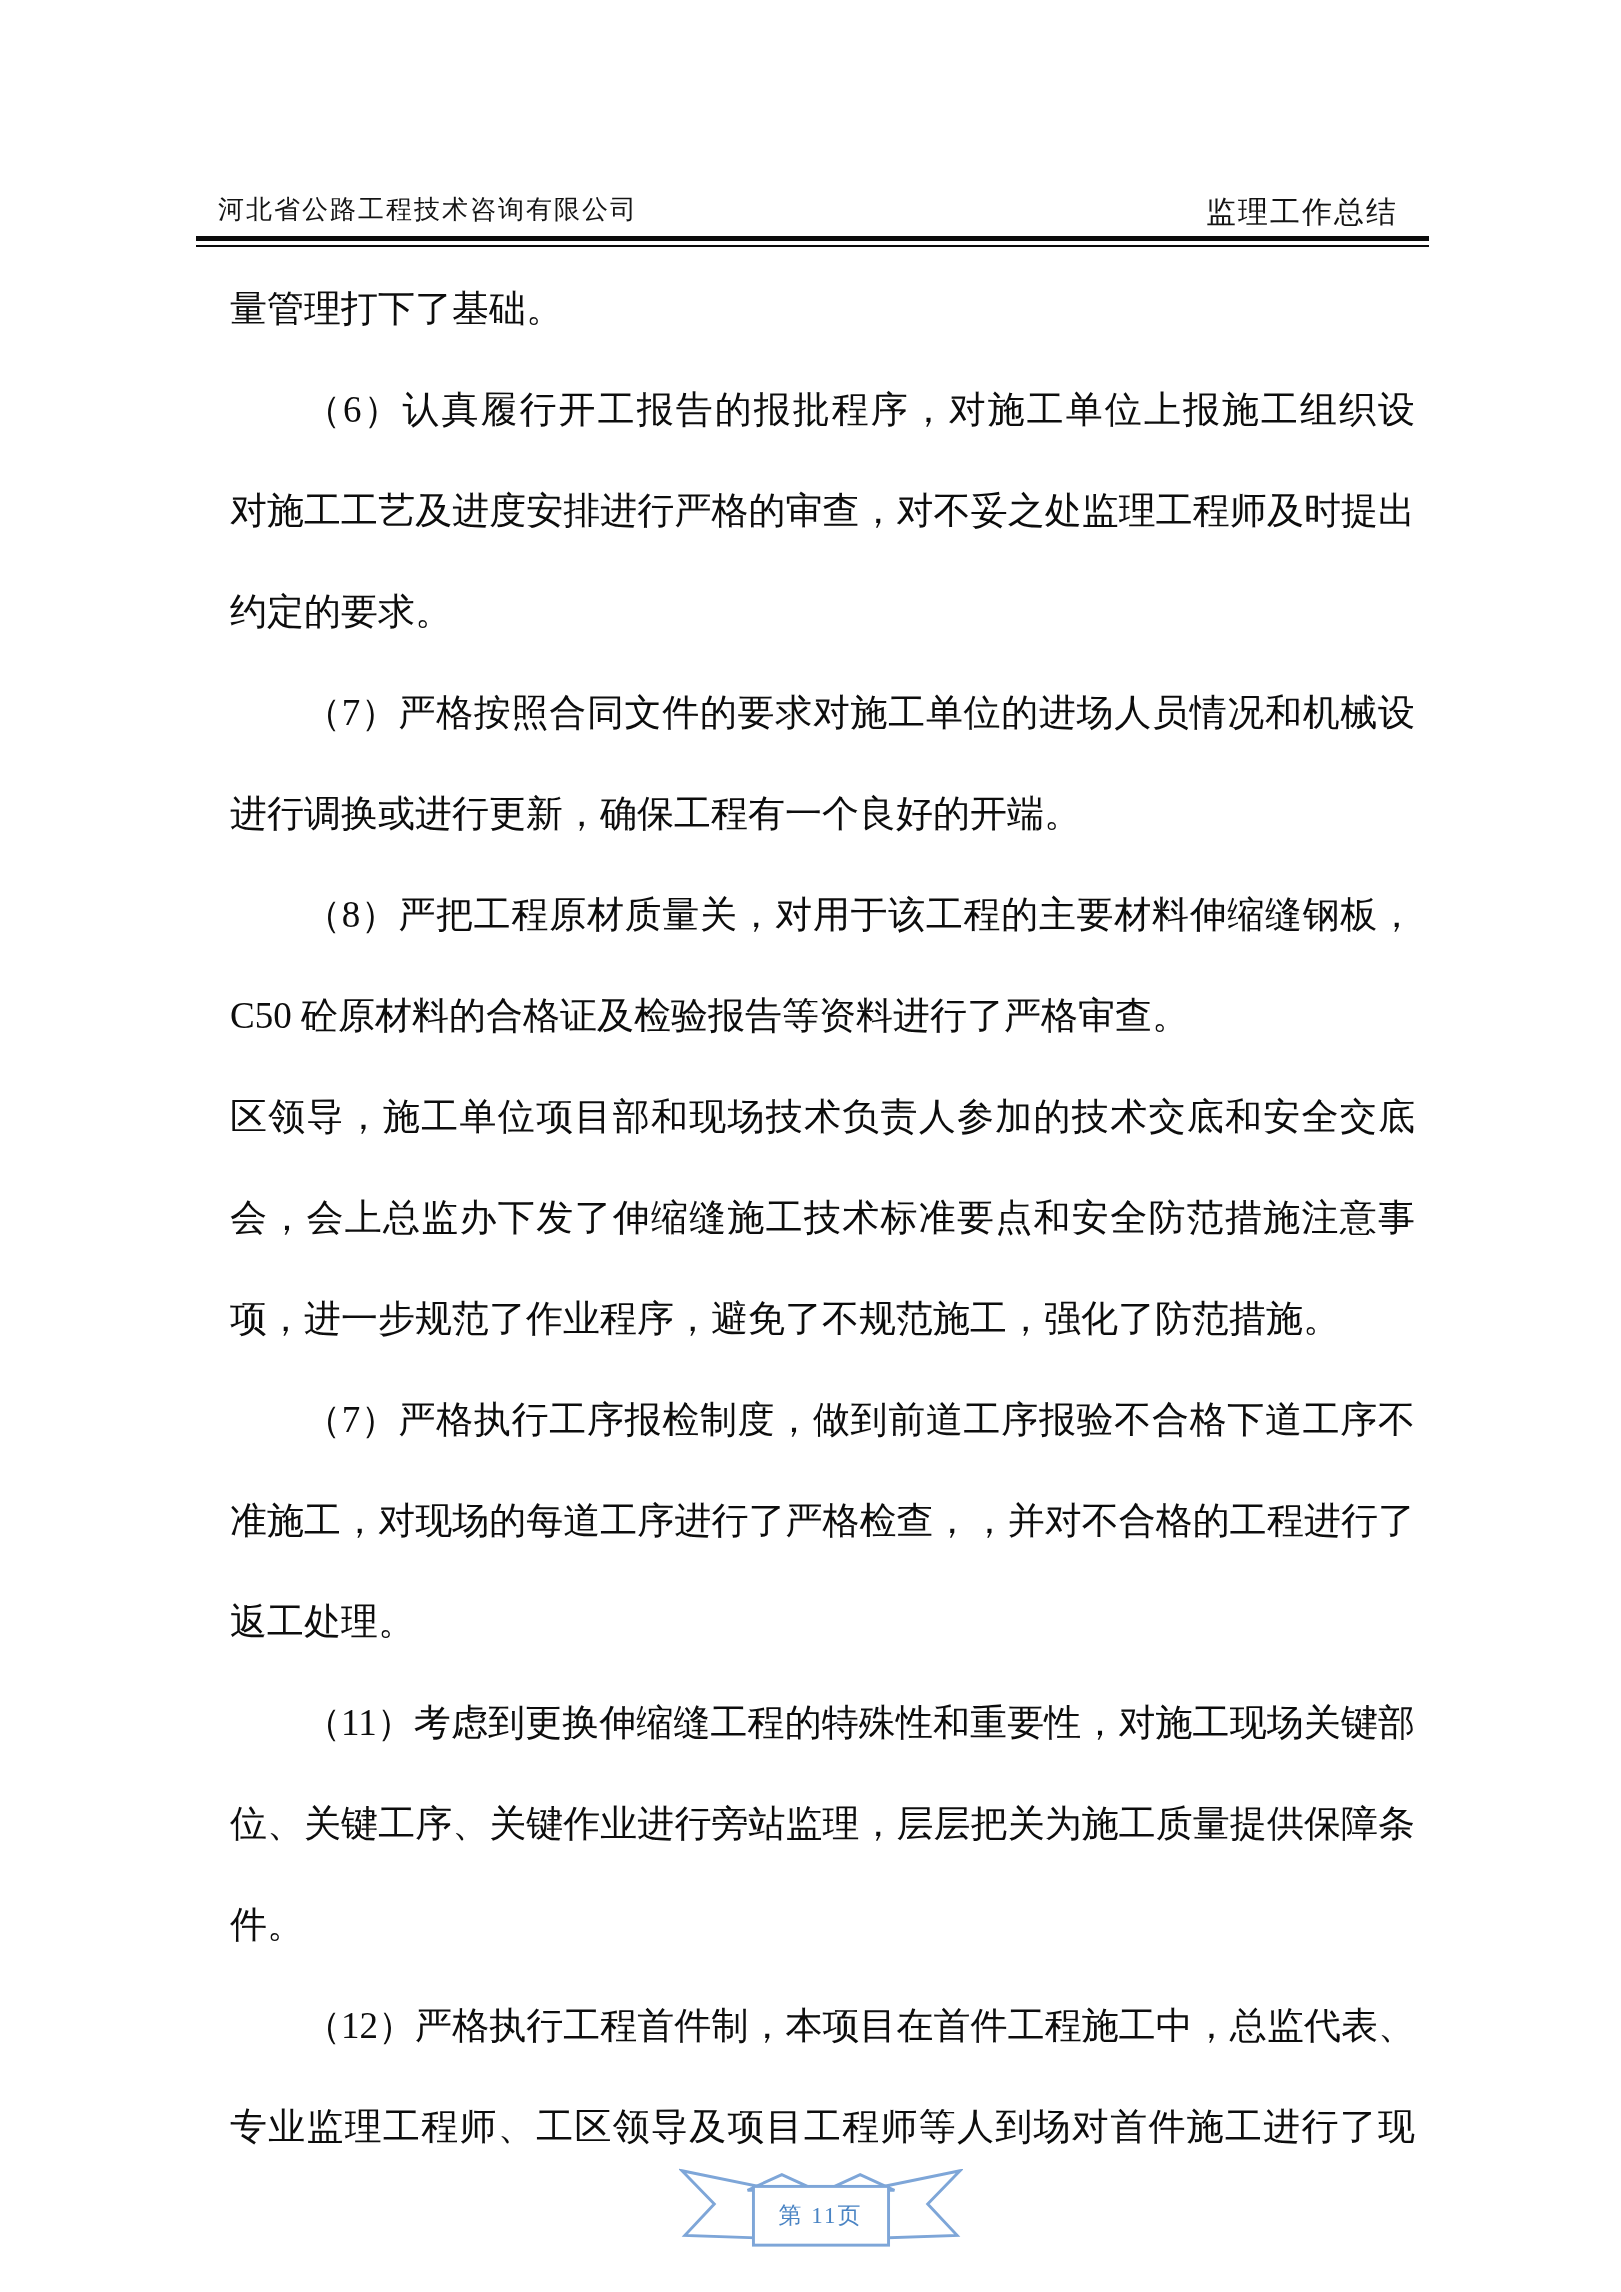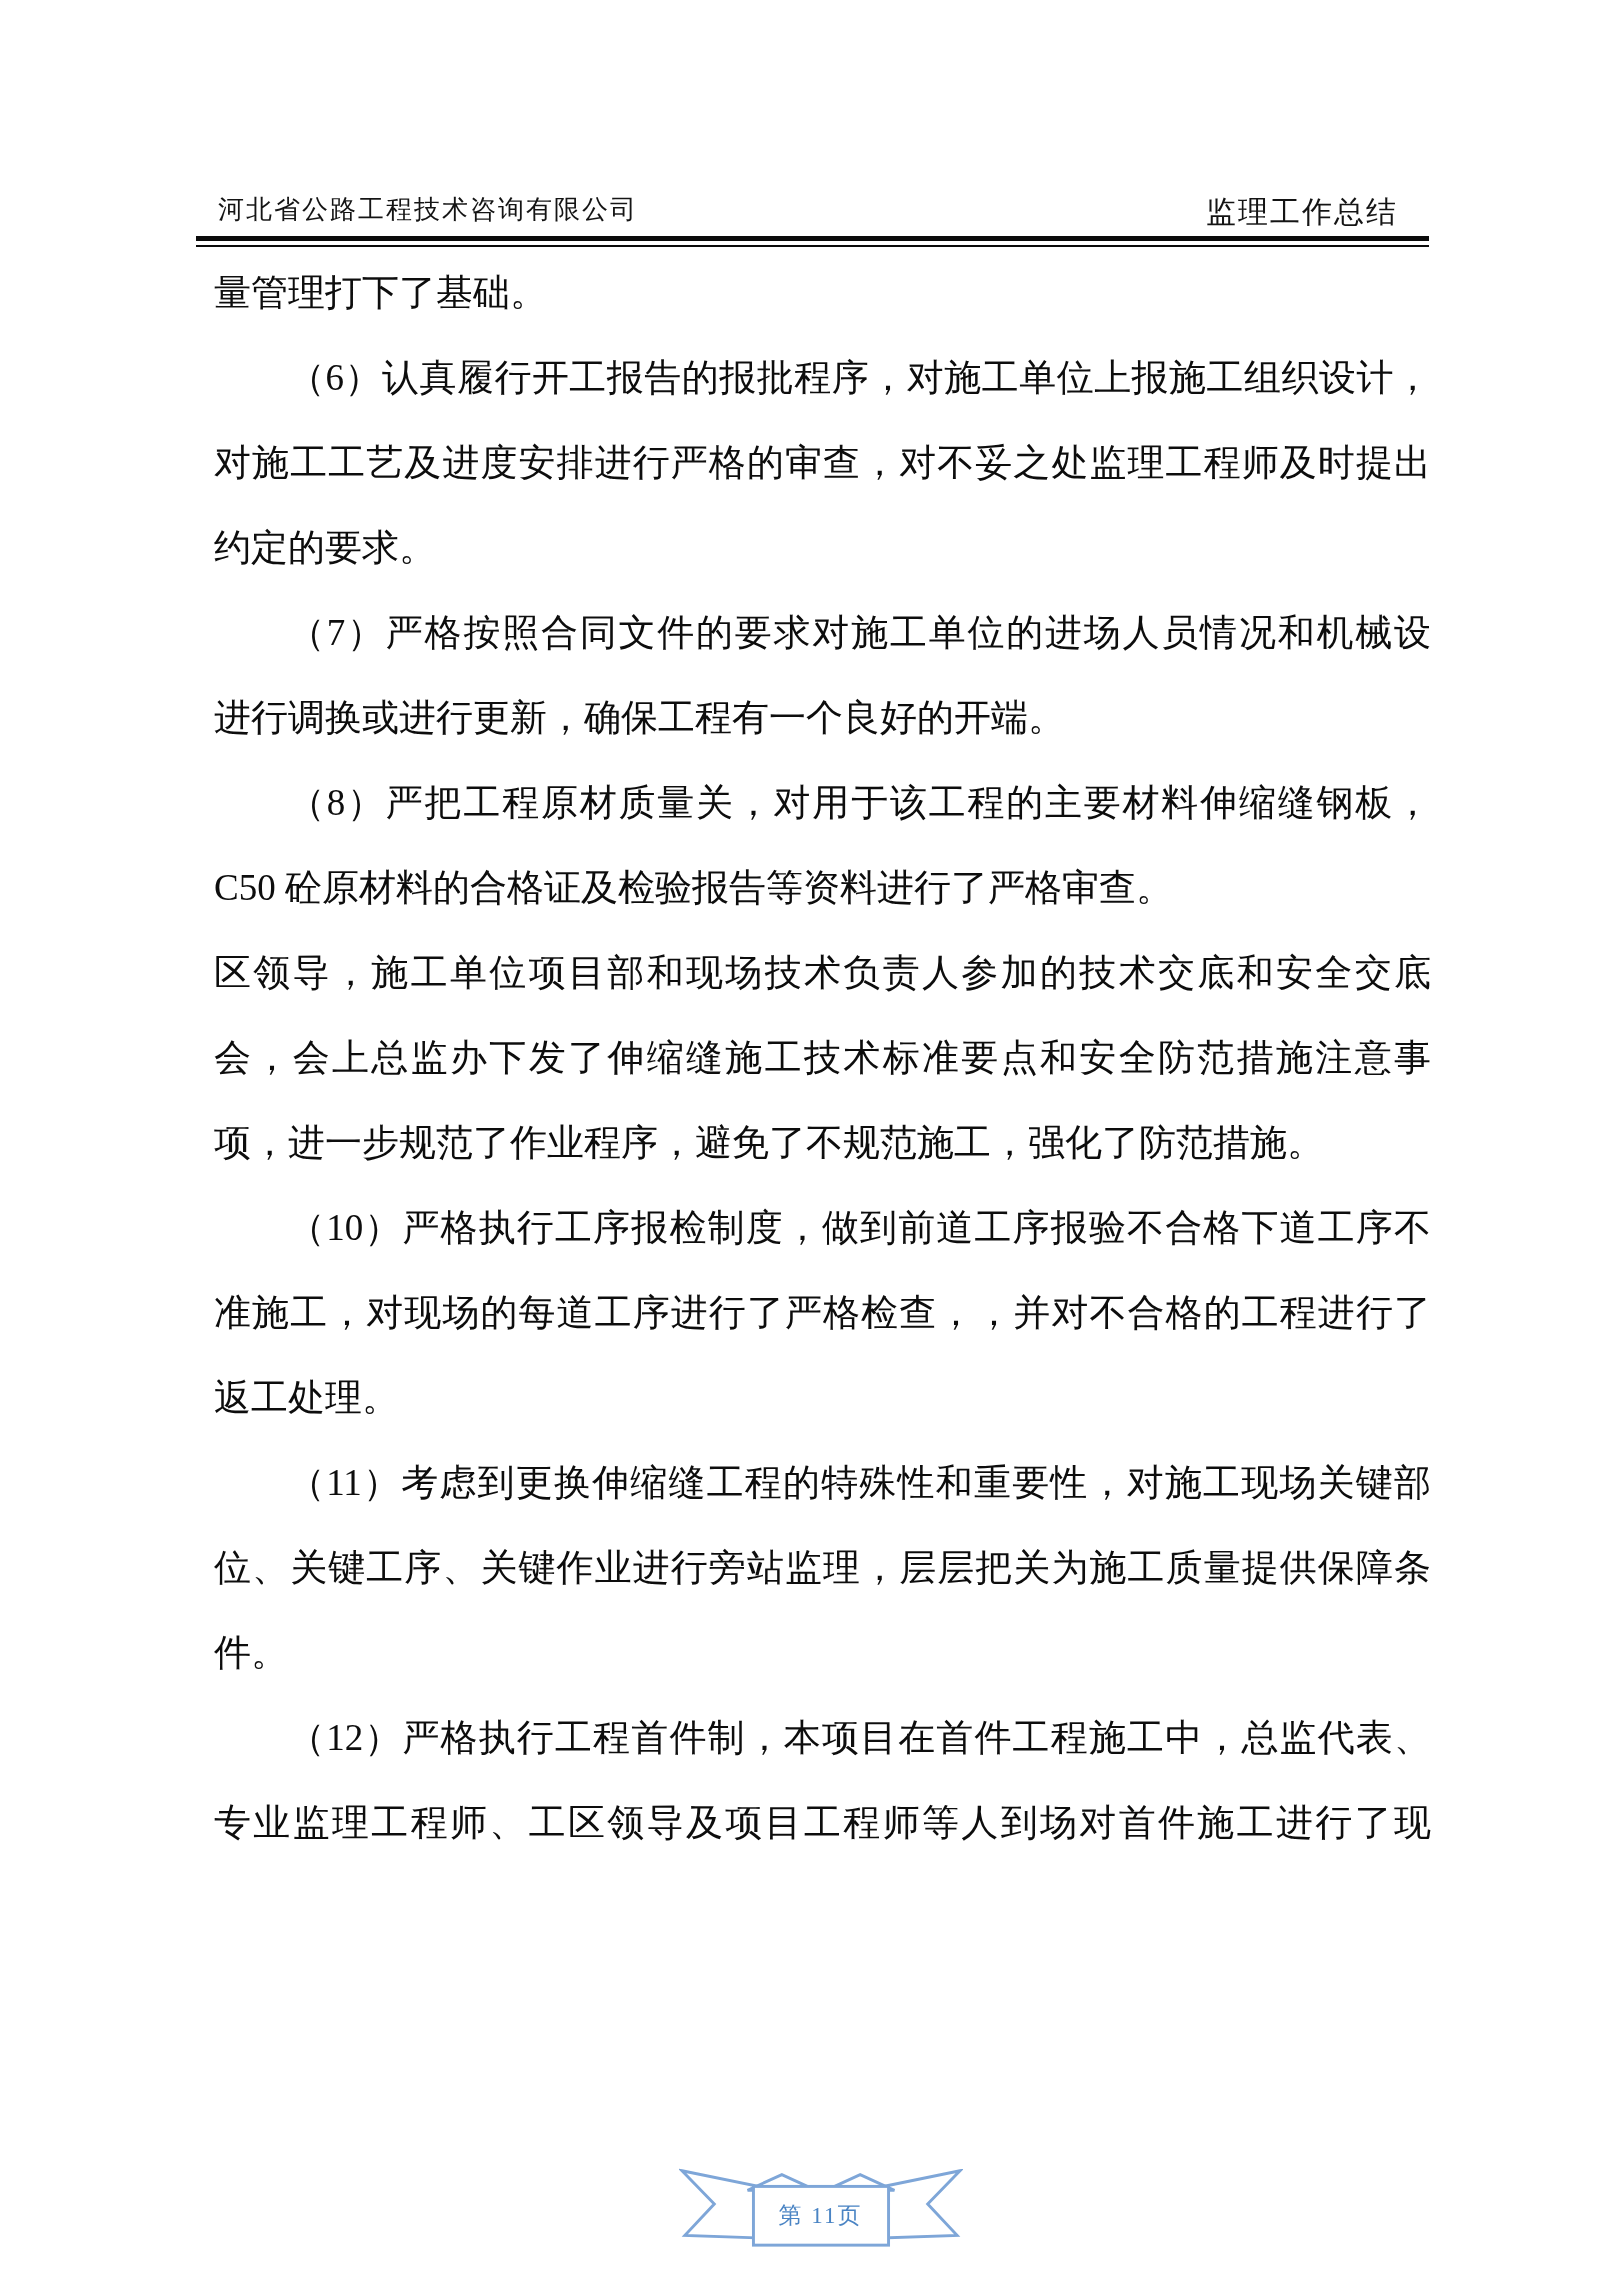--- a/index.html
+++ b/index.html
@@ -46,21 +46,21 @@
   
   .body-text {
     position: absolute;
     left: 214px;
     top: 250px;
     width: 1217px;
     font-size: 37px;
     color: #0d0d0d;
   }
   .body-text p.line {
-    margin: 0;
+    margin: 16px;
     height: 85px;
     line-height: 85px;
     overflow: hidden;
     font-family: Liberation Serif, serif;
   }
   .body-text p.line.indent { padding-left: 74px; }
   .body-text p.line.fill {
     text-align: justify;
     text-align-last: justify;
     text-justify: inter-character;
@@ -105,21 +105,21 @@
       <p class="line indent fill">（6）认真履行开工报告的报批程序，对施工单位上报施工组织设计，</p>
       <p class="line fill">对施工工艺及进度安排进行严格的审查，对不妥之处监理工程师及时提出</p>
       <p class="line">约定的要求。</p>
       <p class="line indent fill">（7）严格按照合同文件的要求对施工单位的进场人员情况和机械设</p>
       <p class="line">进行调换或进行更新，确保工程有一个良好的开端。</p>
       <p class="line indent fill">（8）严把工程原材质量关，对用于该工程的主要材料伸缩缝钢板，</p>
       <p class="line">C50 砼原材料的合格证及检验报告等资料进行了严格审查。</p>
       <p class="line fill">区领导，施工单位项目部和现场技术负责人参加的技术交底和安全交底</p>
       <p class="line fill">会，会上总监办下发了伸缩缝施工技术标准要点和安全防范措施注意事</p>
       <p class="line">项，进一步规范了作业程序，避免了不规范施工，强化了防范措施。</p>
-      <p class="line indent fill">（10）严格执行工序报检制度，做到前道工序报验不合格下道工序不</p>
+      <p class="line indent fill">（7）严格执行工序报检制度，做到前道工序报验不合格下道工序不</p>
       <p class="line fill">准施工，对现场的每道工序进行了严格检查，，并对不合格的工程进行了</p>
       <p class="line">返工处理。</p>
       <p class="line indent fill">（11）考虑到更换伸缩缝工程的特殊性和重要性，对施工现场关键部</p>
       <p class="line fill">位、关键工序、关键作业进行旁站监理，层层把关为施工质量提供保障条</p>
       <p class="line">件。</p>
       <p class="line indent fill">（12）严格执行工程首件制，本项目在首件工程施工中，总监代表、</p>
       <p class="line fill">专业监理工程师、工区领导及项目工程师等人到场对首件施工进行了现</p>
     </div>
 
   <div class="footer">

